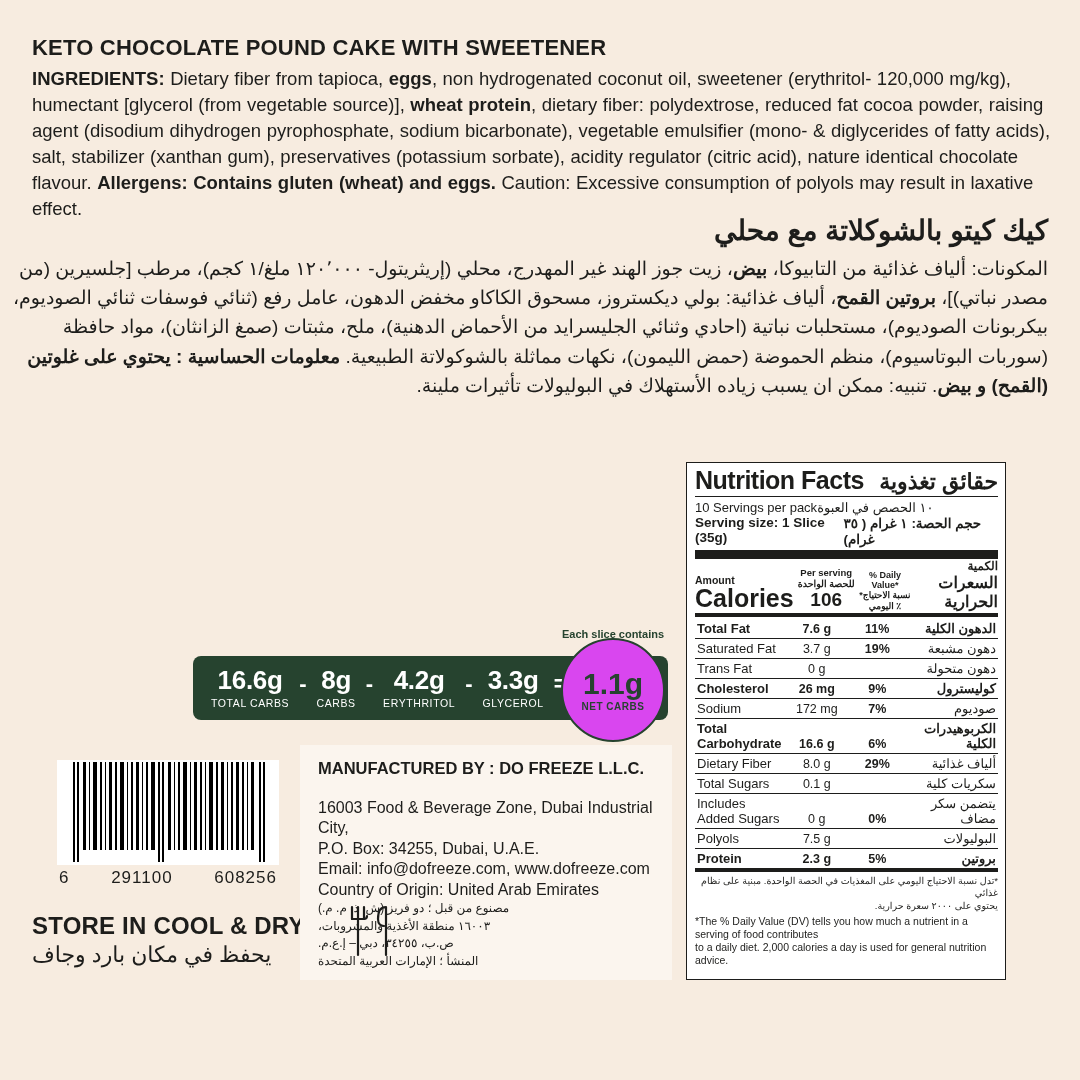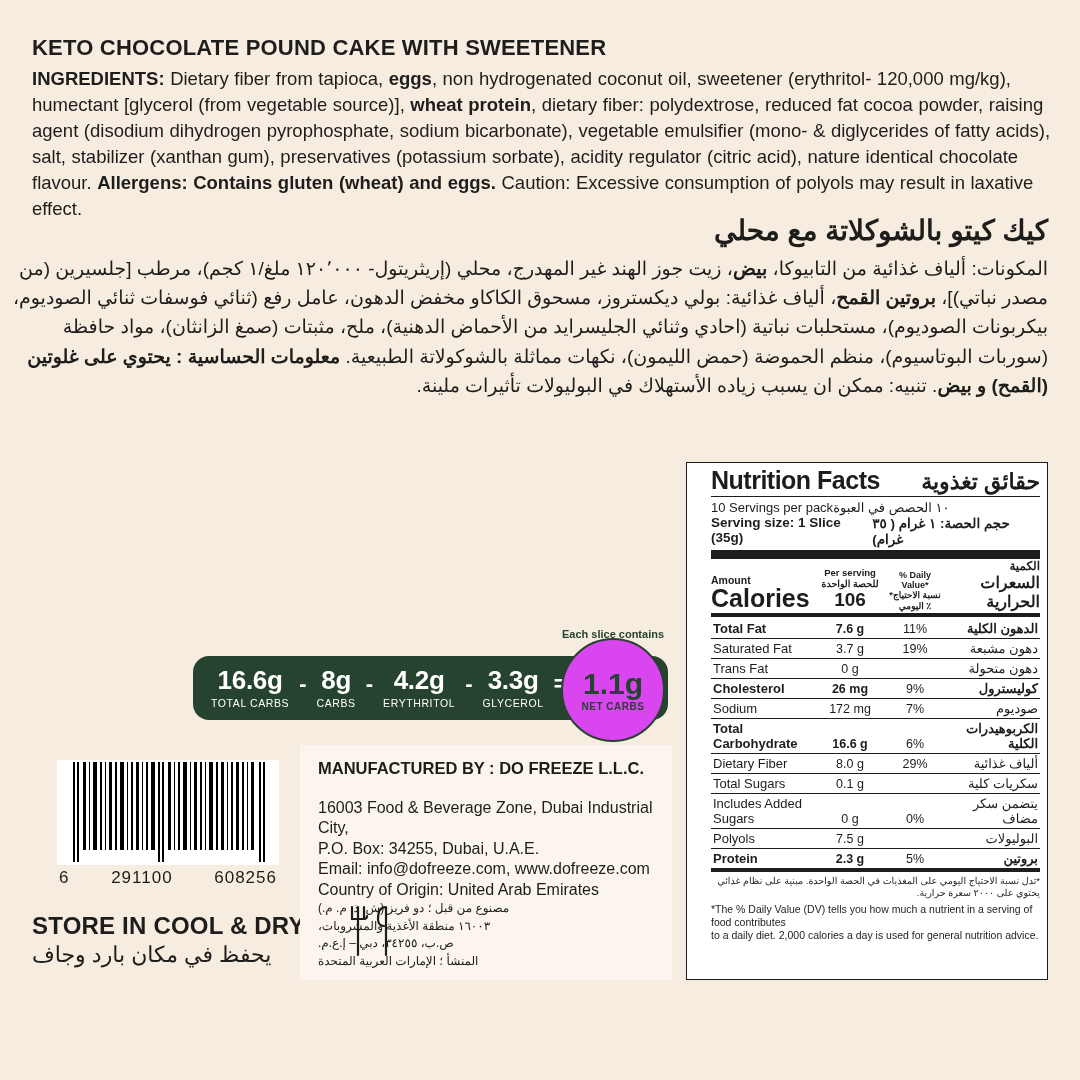--- a/index.html
+++ b/index.html
@@ -27,21 +27,21 @@
 
   
   .ar-block { position:absolute; right:32px; top:214px; width:1040px; direction:rtl; text-align:right; }
   .product-title-ar { font-size:28px; font-weight:bold; margin:0 0 6px 0; line-height:1.2; }
   .ingredients-ar { font-size:19px; line-height:1.55; margin:0; }
   .ingredients-ar b { font-weight:bold; }
 
   
   .carb-bar {
     position:absolute; left:193px; top:656px; width:475px; height:64px;
-    background:#26432f; border-radius:16px;
+    background:#26432f; border-radius:8px;
     display:flex; align-items:center; padding:0 14px 0 18px;
   }
   .carb-item { text-align:center; color:#ffffff; }
   .carb-value { font-size:26px; font-weight:bold; line-height:1; letter-spacing:-0.3px;}
   .carb-label { font-size:10.5px; letter-spacing:0.6px; margin-top:4px; }
   .carb-sep { color:#ffffff; font-size:22px; font-weight:bold; padding:0 10px 8px 10px; }
   .carb-eq { color:#ffffff; font-size:22px; font-weight:bold; padding:0 8px 8px 10px; }
 
   .net-circle {
     position:absolute; left:561px; top:638px; width:104px; height:104px;
@@ -71,38 +71,38 @@
     position:absolute; left:300px; top:745px; width:372px; height:235px;
     background:#fbf5ee; padding:14px 16px 10px 18px;
   }
   .mfg-title { font-size:16.5px; font-weight:bold; margin-bottom:20px; }
   .mfg-line { font-size:16px; line-height:1.28; }
   .mfg-ar { direction:rtl; text-align:left; font-size:12px; line-height:1.45; }
   .cutlery { position:absolute; left:346px; top:905px; }
 
   
   .nf {
-    position:absolute; left:686px; top:462px; width:362px; height:518px;
-    background:#ffffff; border:1.5px solid #1d1d1b; padding:5px 7px 4px 24px;
+    position:absolute; left:686px; top:462px; width:320px; height:518px;
+    background:#ffffff; border:1.5px solid #1d1d1b; padding:5px 7px 4px 8px;
     font-family:"Liberation Sans", sans-serif;
   }
   .nf-head { display:flex; justify-content:space-between; align-items:flex-end; }
   .nf-title { font-size:25px; font-weight:bold; letter-spacing:-0.5px; line-height:1; }
   .nf-title-ar { font-size:22px; font-weight:bold; line-height:1; }
   .rule-thin { border-bottom:1px solid #1d1d1b; margin:3px 0; }
   .rule-med { border-bottom:4px solid #1d1d1b; margin:2px 0; }
   .rule-thick { border-bottom:9px solid #1d1d1b; margin:3px 0 0 0; }
   .nf-row-serv { display:flex; justify-content:flex-start; font-size:13px; }
   .nf-row-serv.bold { font-weight:bold; font-size:13.5px; }
 
   table.nf-table { width:100%; border-collapse:collapse; }
   table.nf-table td { padding:2px 2px; vertical-align:bottom; }
   .c-nut { text-align:left; font-size:13px; }
   .c-amt { text-align:center; font-size:12.5px; width:72px; }
-  .c-dv  { text-align:center; font-size:12.5px; width:58px; font-weight:normal;}
+  .c-dv  { text-align:center; font-size:12.5px; width:58px; font-weight:bold;}
   .c-ar  { text-align:right; font-size:13px; width:96px; direction:rtl; }
   .bold td, td.bold { font-weight:bold; }
   .line td { border-bottom:1px solid #1d1d1b; }
   .line-med td { border-bottom:4px solid #1d1d1b; }
 
   .cal-row { display:flex; align-items:flex-end; }
   .cal-left { flex:1; }
   .cal-amount-lbl { font-size:10.5px; font-weight:bold; }
   .cal-word { font-size:25px; font-weight:bold; line-height:1; }
   .cal-mid { width:72px; text-align:center; }

